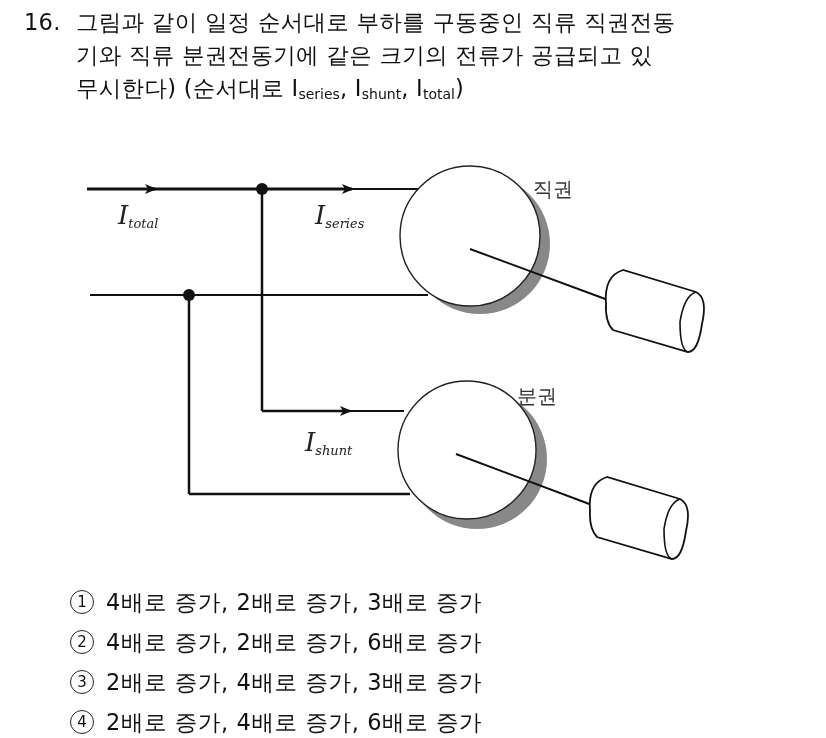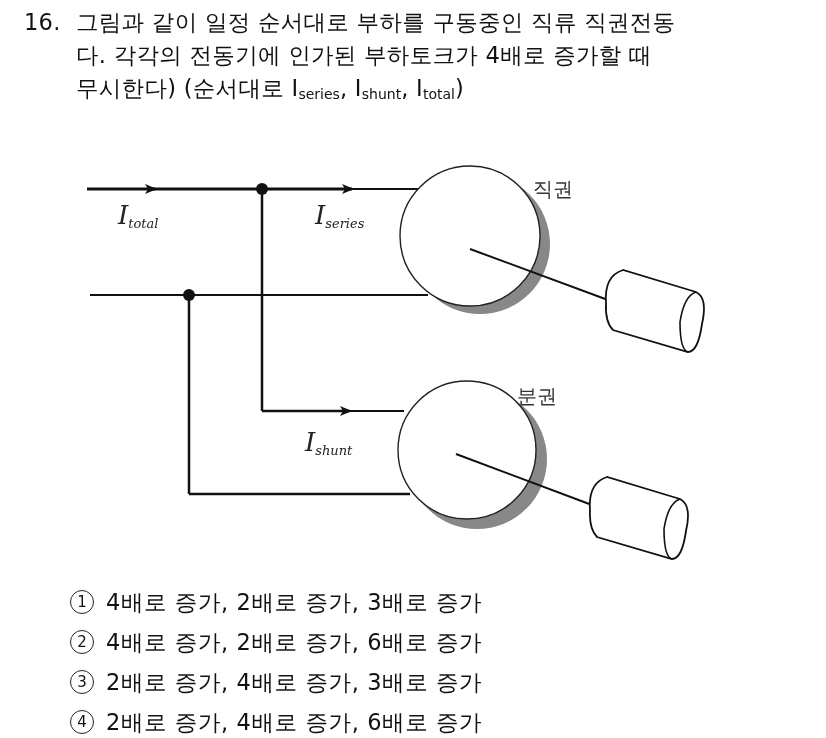--- a/index.html
+++ b/index.html
@@ -31,21 +31,21 @@
   .lbl-italic { font-family: "DejaVu Serif", "Liberation Serif", serif; font-style: italic; }
 </style>
 </head>
 <body>
 
 <div class="question">
   <div class="q-row">
     <div class="q-number">16.</div>
     <div class="q-body">
       <div class="q-line">그림과 같이 일정 순서대로 부하를 구동중인 직류 직권전동</div>
-      <div class="q-line">다. 각각의 전동기에 인가된 부하토크가 4배로 증가할 때</div>
+      <div class="q-line">기와 직류 분권전동기에 같은 크기의 전류가 공급되고 있</div>
       <div class="q-line"><span>무시한다) (순서대로 </span><span>I</span><span class="sub">series</span><span>, </span><span>I</span><span class="sub">shunt</span><span>, </span><span>I</span><span class="sub">total</span><span>)</span></div>
     </div>
   </div>
 </div>
 
 <svg class="diagram" width="826" height="738" viewBox="0 0 826 738">
   <defs>
     <marker id="arrow" markerWidth="12" markerHeight="10" refX="10" refY="5" orient="auto" markerUnits="userSpaceOnUse">
       <path d="M0,0 L12,5 L0,10 L3,5 Z" fill="#111"></path>
     </marker>

